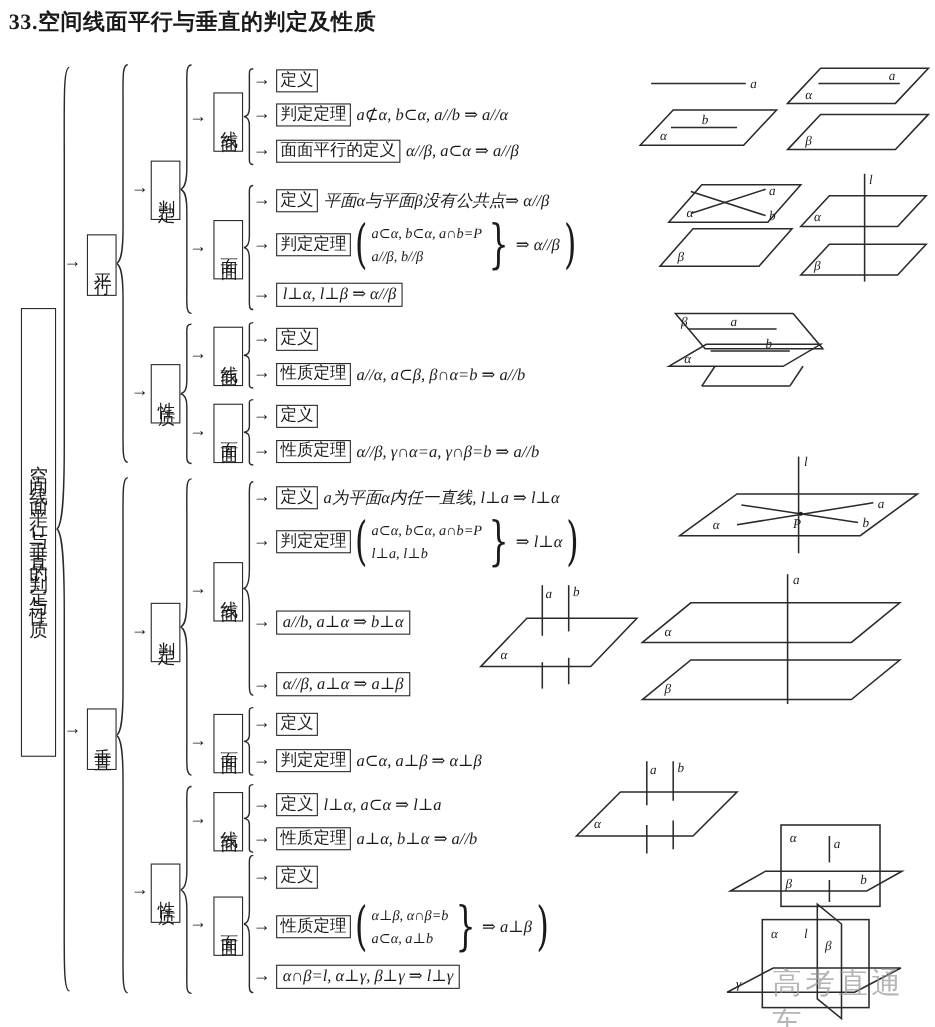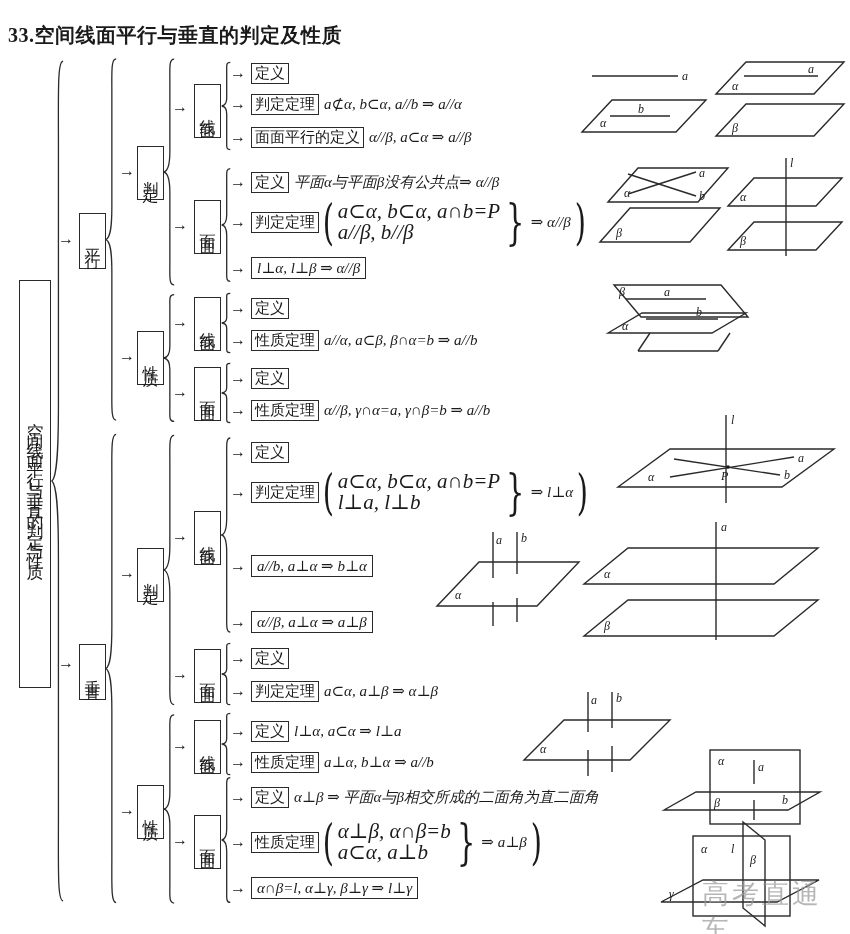--- a/index.html
+++ b/index.html
@@ -1,21 +1,21 @@
 <!DOCTYPE html>
 <html><head>
 <meta charset="utf-8">
 <style>
   html,body { margin:0; padding:0; background:#ffffff; }
   #canvas {
     position:relative; width:850px; height:934px; background:#fff;
     font-family:"Liberation Serif","DejaVu Serif",serif; color:#1a1a1a; overflow:hidden;
   }
   .title {
-    position:absolute; left:8px; top:22px; font-size:20px; font-weight:bold;
+    position:absolute; left:8px; top:6px; font-size:20px; font-weight:bold;
     letter-spacing:0.5px;
   }
   .vbox {
     position:absolute; border:1.5px solid #2a2a2a; background:#fff;
     display:flex; align-items:center; justify-content:center;
     writing-mode:vertical-rl; text-orientation:upright;
     font-size:16px; letter-spacing:5px; line-height:1;
   }
   .vbox.root { font-size:17px; letter-spacing:10px; }
   .arr { position:absolute; font-size:16px; line-height:18px; }
@@ -26,21 +26,21 @@
   .leaf.tall { height:46px; }
   .la { font-size:16px; }
   .tag {
     border:1.4px solid #2a2a2a; padding:0 3px; font-size:15px;
     line-height:19px; font-style:normal;
   }
   .math { font-style:italic; font-size:15px; }
   .boxed { border:1.4px solid #2a2a2a; padding:0 5px; line-height:20px; }
   .stack {
     display:flex; flex-direction:column; justify-content:center;
-    line-height:21px; font-size:21px; font-style:italic;
+    line-height:21px; font-size:13px; font-style:italic;
   }
   .bigd {
     font-size:48px; line-height:44px; font-style:normal; font-weight:300;
     transform:scaleX(0.6); margin:0 -5px; font-family:"DejaVu Serif",serif;
   }
   svg.brace, svg.diag { position:absolute; overflow:visible; }
   .bp { fill:none; stroke:#2a2a2a; stroke-width:1.3; vector-effect:non-scaling-stroke; }
   .dln { stroke:#2a2a2a; stroke-width:1.4; fill:none; }
   .dpoly { stroke:#2a2a2a; stroke-width:1.4; fill:none; }
   .dlabel { font-size:12px; font-style:italic; fill:#1a1a1a; font-family:"Liberation Serif",serif; }
@@ -189,20 +189,21 @@
   </div>
   <div class="leaf" style="left:230px;top:400px">
     <span class="la">→</span>
     <span class="tag">性质定理</span>
     <span class="math">α//β, γ∩α=a, γ∩β=b ⇒ a//b</span>
   </div>
 
   <div class="leaf" style="left:230px;top:442px">
     <span class="la">→</span>
     <span class="tag">定义</span>
+    <span class="math">a为平面α内任一直线, l⊥a ⇒ l⊥α</span>
   </div>
   <div class="leaf tall" style="left:230px;top:469px">
     <span class="la">→</span>
     <span class="tag">判定定理</span>
     <span class="bigd">(</span>
     <div class="stack">
       <div>a⊂α, b⊂α, a∩b=P</div>
       <div>l⊥a, l⊥b</div>
     </div>
     <span class="bigd">}</span>
@@ -235,21 +236,20 @@
   </div>
   <div class="leaf" style="left:230px;top:752px">
     <span class="la">→</span>
     <span class="tag">性质定理</span>
     <span class="math">a⊥α, b⊥α ⇒ a//b</span>
   </div>
 
   <div class="leaf" style="left:230px;top:787px">
     <span class="la">→</span>
     <span class="tag">定义</span>
-    <span class="math">α⊥β ⇒ 平面α与β相交所成的二面角为直二面角</span>
   </div>
   <div class="leaf tall" style="left:230px;top:819px">
     <span class="la">→</span>
     <span class="tag">性质定理</span>
     <span class="bigd">(</span>
     <div class="stack">
       <div>α⊥β, α∩β=b</div>
       <div>a⊂α, a⊥b</div>
     </div>
     <span class="bigd">}</span>

